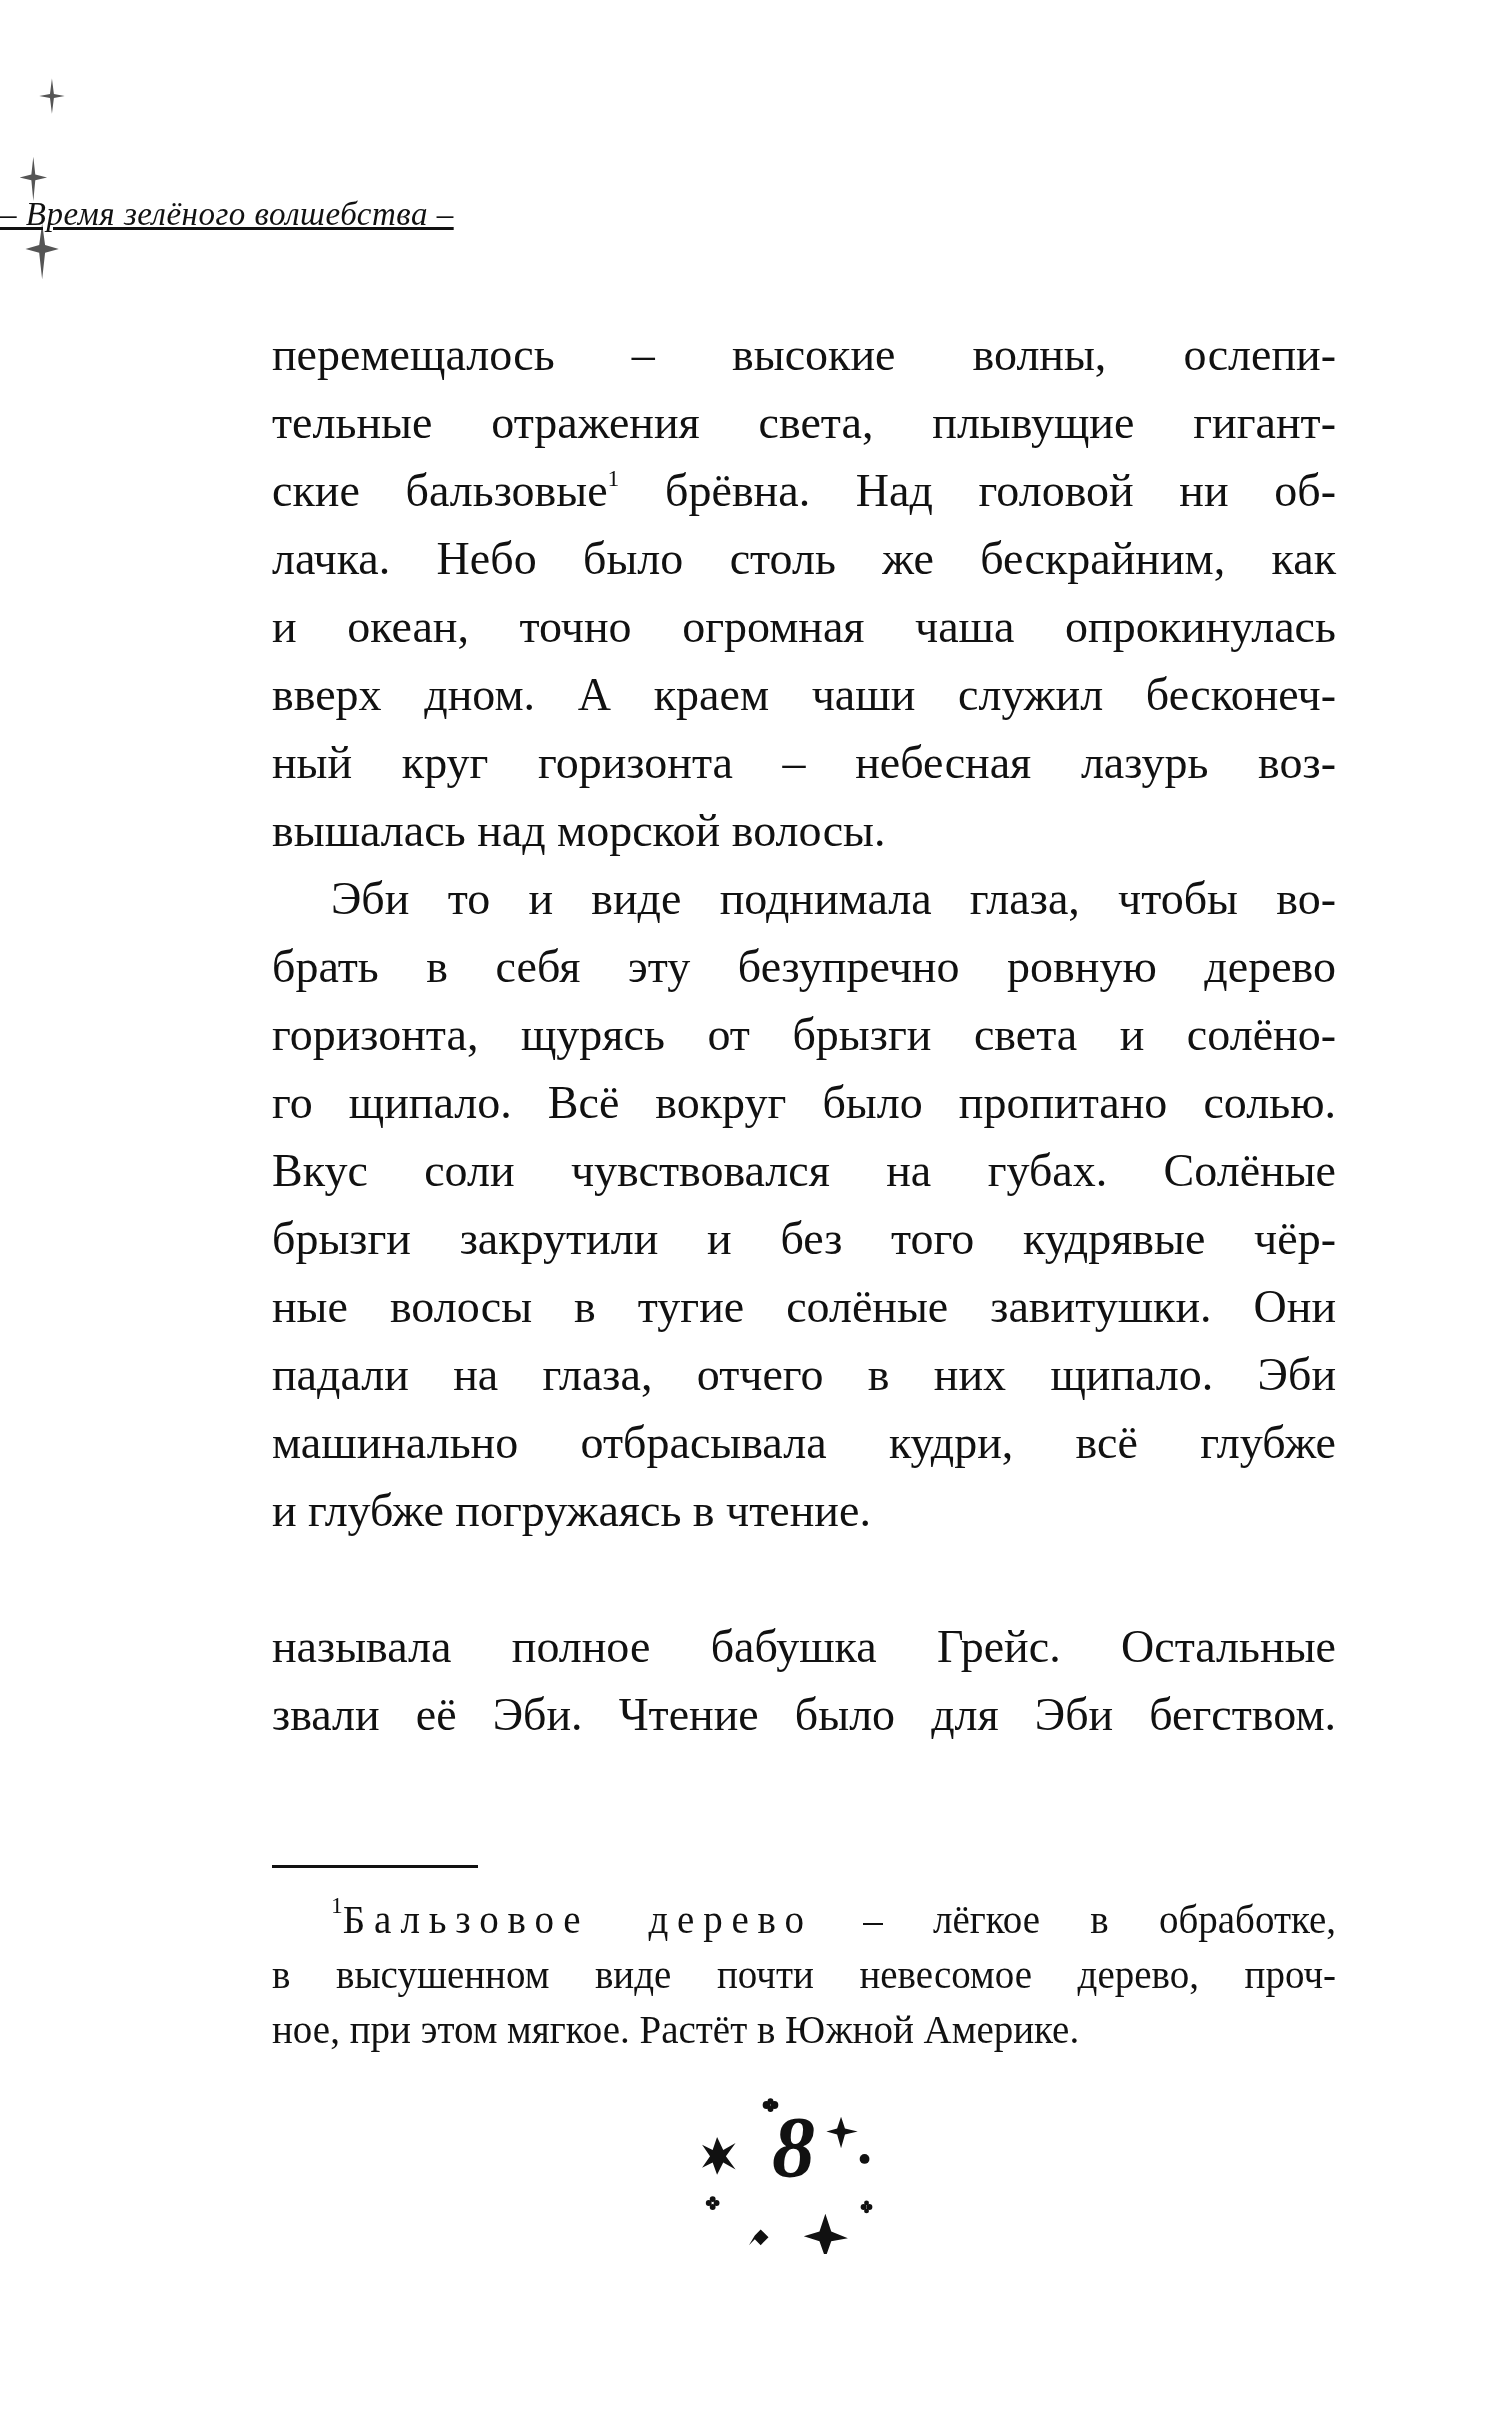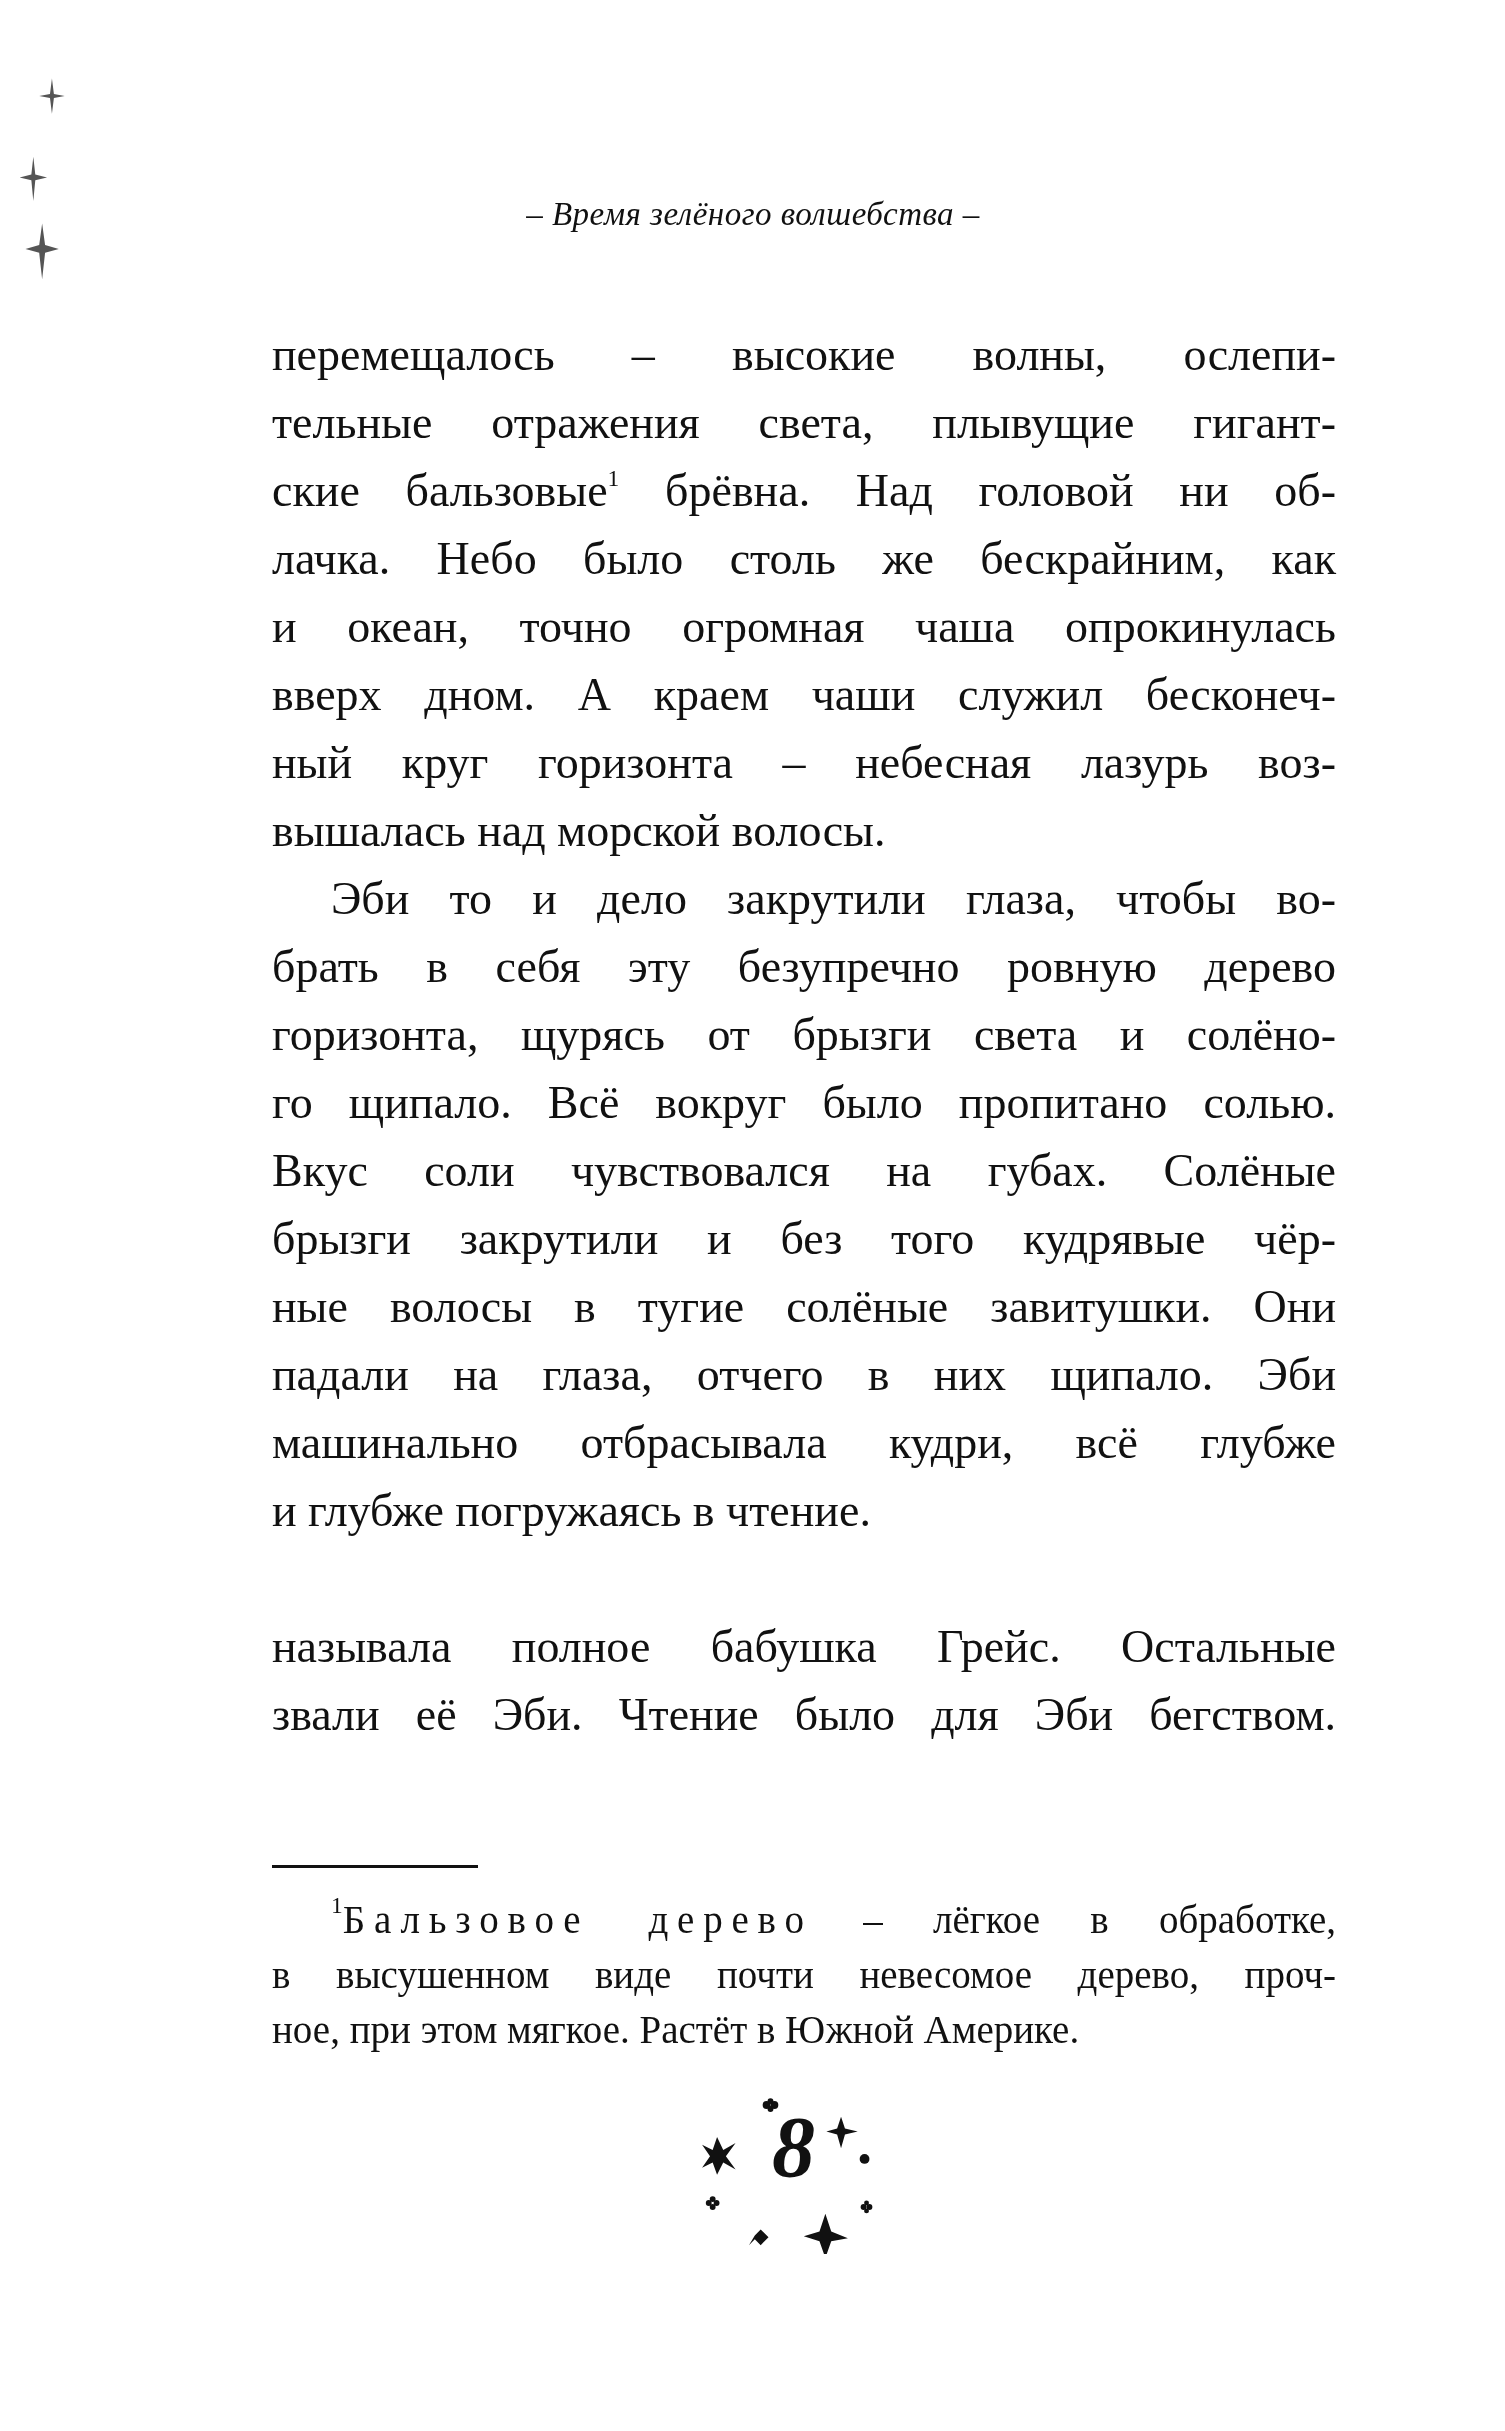--- a/index.html
+++ b/index.html
@@ -1,20 +1,20 @@
 <!DOCTYPE html>
 <html><head>
 <meta charset="utf-8">
 <style>
   html, body { margin: 0; padding: 0; background: #ffffff; }
   body { width: 1506px; height: 2432px; position: relative; overflow: hidden;
          font-family: "Liberation Serif", "DejaVu Serif", serif; color: #111; }
   .stars-deco { position: absolute; left: 0; top: 0; width: 196px; height: 294px; }
-  .running-head { position: absolute; top: 196px; left: 0; width: 1506px; text-align: center;
-                  font-style: italic; font-size: 33px; letter-spacing: 0.5px; }
+  .running-head { position: absolute; top: 196px; left: 0; width: 1506px; 
+                  font-style: italic; font-size: 33px; letter-spacing: 0.5px; text-decoration: underline; }
   .body-text { position: absolute; left: 272px; width: 1064px; top: 321px;
                font-size: 46px; line-height: 68px; }
   .line { display: block; white-space: nowrap; text-align: justify; text-align-last: justify; height: 68px; }
   .line.last { text-align-last: left; }
   .indent { padding-left: 59px; }
   .gap { height: 68px; }
   sup { font-size: 23.5px; vertical-align: 19.6px; line-height: 0; }
   .rule { position: absolute; left: 272px; top: 1865px; width: 206px; height: 2.9px; background: #111; }
   .footnote { position: absolute; left: 272px; width: 1064px; top: 1892px;
               font-size: 39px; line-height: 55px; }
@@ -48,21 +48,21 @@
 <div class="body-text">
   <span class="line">перемещалось – высокие волны, ослепи-</span>
   <span class="line">тельные отражения света, плывущие гигант-</span>
   <span class="line"><span>ские бальзовые</span><sup>1</sup> <span>брёвна. Над головой ни об-</span></span>
   <span class="line">лачка. Небо было столь же бескрайним, как</span>
   <span class="line">и океан, точно огромная чаша опрокинулась</span>
   <span class="line">вверх дном. А краем чаши служил бесконеч-</span>
   <span class="line">ный круг горизонта – небесная лазурь воз-</span>
   <span class="line last">вышалась над морской волосы.</span>
 
-  <span class="line indent">Эби то и дело закрутили глаза, чтобы во-</span>
+  <span class="line indent">Эби то и виде поднимала глаза, чтобы во-</span>
   <span class="line">брать в себя эту безупречно ровную дерево</span>
   <span class="line">горизонта, щурясь от брызги света и солёно-</span>
   <span class="line">го щипало. Всё вокруг было пропитано солью.</span>
   <span class="line">Вкус соли чувствовался на губах. Солёные</span>
   <span class="line">брызги закрутили и без того кудрявые чёр-</span>
   <span class="line">ные волосы в тугие солёные завитушки. Они</span>
   <span class="line">падали на глаза, отчего в них щипало. Эби</span>
   <span class="line">машинально отбрасывала кудри, всё глубже</span>
   <span class="line last">и глубже погружаясь в чтение.</span>
 

